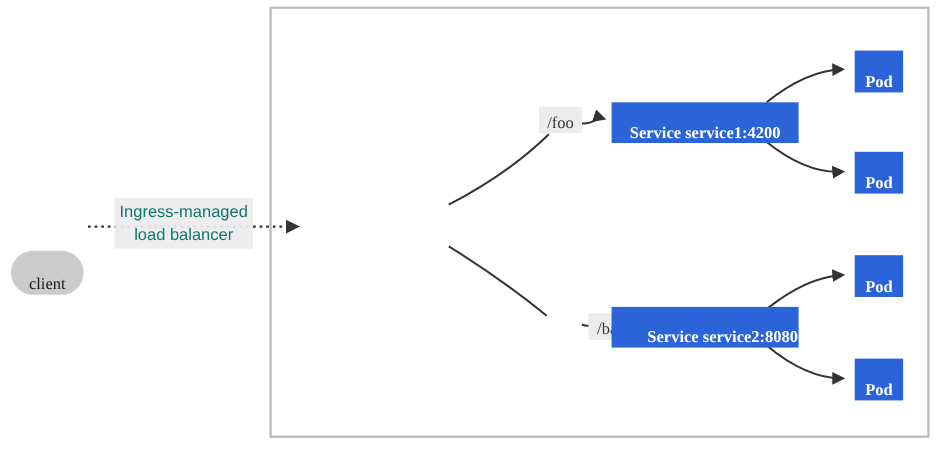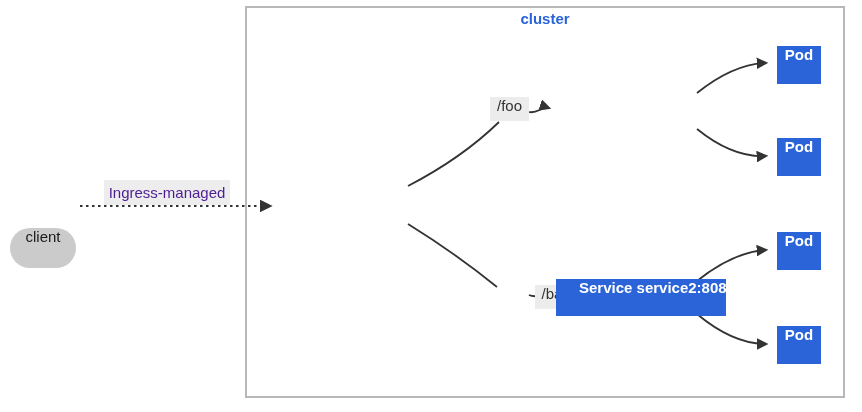--- a/index.html
+++ b/index.html
@@ -10,33 +10,33 @@
   .cluster-box{
     position:absolute;left:245px;top:6px;width:600px;height:392px;
     border:2px solid #b8b8b8;background:transparent;box-sizing:border-box;z-index:0;
   }
   .cluster-title{
     position:absolute;left:245px;top:10px;width:600px;text-align:center;
     color:#2a64d8;font-size:15px;font-weight:bold;z-index:2;
   }
   .edges{position:absolute;left:0;top:0;z-index:1;}
   .node{
-    position:absolute;display:flex;align-items:flex-start;justify-content:center;
-    box-sizing:border-box;z-index:2;
+    position:absolute;display:flex;align-items:flex-end;justify-content:center;
+    box-sizing:border-box;z-index:2;font-family:Liberation Serif, serif;
   }
   .blue{
     background:#2a64d8;color:#ffffff;font-weight:bold;font-size:15px;white-space:nowrap;
   }
   .client{
     left:10px;top:184px;width:66px;height:40px;border-radius:20px;
     background:#cbcbcb;color:#1a1a1a;font-size:15px;margin-top:44px;
   }
   .lb-label{
     position:absolute;left:104px;top:180px;width:126px;padding:2px 0;
-    background:rgba(236,236,236,0.93);color:#4c1d95;font-size:15px;
+    background:rgba(236,236,236,0.93);color:#0f766e;font-size:15px;
     text-align:center;line-height:21px;z-index:2;
   }
   .ingress{left:282px;top:188px;width:185px;height:34px;}
   .route{
     background:#ececec;color:#333333;font-size:15px;
   }
   .foo{left:490px;top:97px;width:39px;height:24px;}
   .bar{left:490px;top:285px;width:39px;height:24px;margin-left:45px;}
   .service1{left:556px;top:93px;width:170px;height:37px;}
   .service2{left:556px;top:279px;width:170px;height:37px;padding-left:32px;}
@@ -45,21 +45,20 @@
   .pod2{left:777px;top:138px;}
   .pod3{left:777px;top:232px;}
   .pod4{left:777px;top:326px;}
 </style>
 </head>
 <body>
 
 <div class="stage">
 
   <div class="cluster-box"></div>
-  <div class="cluster-title">cluster</div>
 
   <svg class="edges" width="862" height="412" viewBox="0 0 862 412">
     <defs>
       <marker id="arrow" viewBox="0 0 10 10" refX="8" refY="5" markerWidth="6.5" markerHeight="6.5" orient="auto-start-reverse">
         <path d="M0,0 L10,5 L0,10 z" fill="#333333"></path>
       </marker>
     </defs>
     <path d="M80,206 L270,206" fill="none" stroke="#333333" stroke-width="2" stroke-dasharray="2.5,3.5" marker-end="url(#arrow)"></path>
     <path d="M408,186 Q462,158 499,122" fill="none" stroke="#333333" stroke-width="1.8"></path>
     <path d="M529,112 C537,114 543,106 549,108" fill="none" stroke="#333333" stroke-width="1.8" marker-end="url(#arrow)"></path>
@@ -70,27 +69,31 @@
     <path d="M697,281 Q733,252 766,250" fill="none" stroke="#333333" stroke-width="1.8" marker-end="url(#arrow)"></path>
     <path d="M697,314 Q733,344 766,344" fill="none" stroke="#333333" stroke-width="1.8" marker-end="url(#arrow)"></path>
   </svg>
 
   <div class="node client">
     <span>client</span>
   </div>
 
   <div class="lb-label">
     <div>Ingress-managed</div>
+    <div>load balancer</div>
   </div>
 
 
   <div class="node route foo">
     <span>/foo</span>
   </div>
 
+  <div class="node blue service1">
+    <span>Service service1:4200</span>
+  </div>
 
   <div class="node route bar">
     <span>/bar</span>
   </div>
 
   <div class="node blue service2">
     <span>Service service2:8080</span>
   </div>
 
   <div class="node blue pod pod1">

